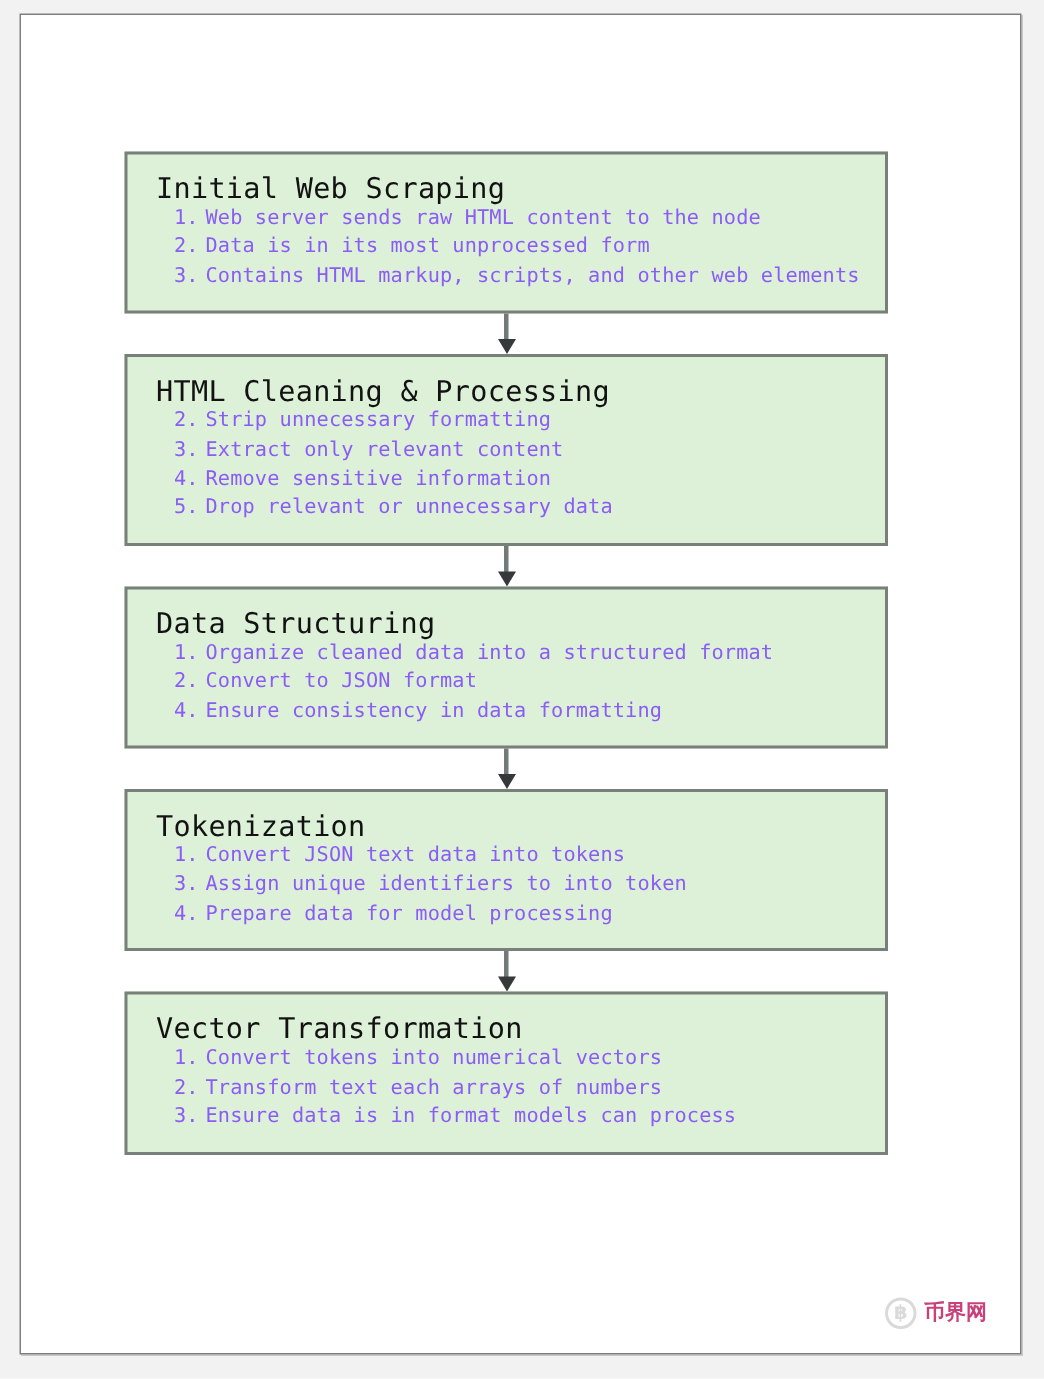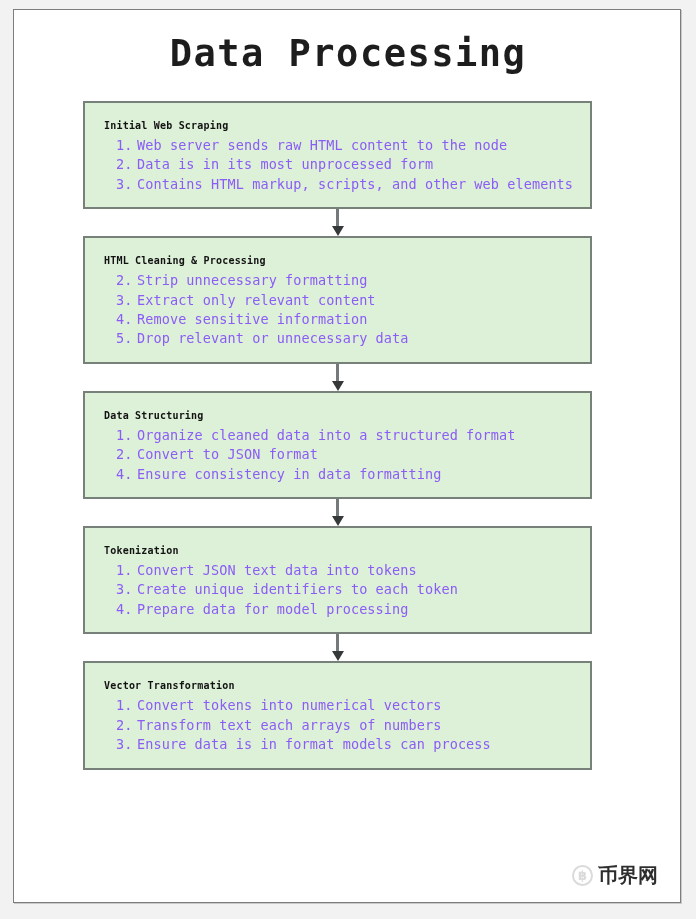--- a/index.html
+++ b/index.html
@@ -46,22 +46,22 @@
   }
   .node {
     position: relative;
     background: #ddf0d8;
     border: 2px solid #78807a;
     box-sizing: border-box;
     padding: 13px 0 13px 19px;
   }
   .node-title {
     font-family: "DejaVu Sans Mono", monospace;
-    font-size: 10px;
-    font-weight: bold;
+    font-size: 19px;
+    font-weight: normal;
     color: #121212;
     letter-spacing: 0.2px;
     line-height: 20px;
     white-space: nowrap;
   }
   .node-list {
     margin: 0;
     padding: 0;
     list-style: none;
   }
@@ -121,33 +121,32 @@
     color: #d2d2d2;
     font-family: "DejaVu Sans", sans-serif;
     font-size: 13px;
     font-weight: bold;
     line-height: 17px;
     text-align: center;
     box-sizing: border-box;
   }
   #watermark .wm-text {
     font-family: "DejaVu Sans", sans-serif;
-    font-size: 20px;
+    font-size: 14px;
     font-weight: bold;
-    color: #000000;
+    color: #be185d;
     letter-spacing: 0px;
     line-height: 21px;
   }
 </style>
 </head>
 <body>
 
 <div id="page">
 
-  <div id="title">Data Processing</div>
 
   <div id="flow">
       <div class="node">
         <div class="node-title">Initial Web Scraping</div>
         <ul class="node-list">
           <li><span class="li-num">1.</span><span>Web server sends raw HTML content to the node</span></li>
           <li><span class="li-num">2.</span><span>Data is in its most unprocessed form</span></li>
           <li><span class="li-num">3.</span><span>Contains HTML markup, scripts, and other web elements</span></li>
         </ul>
       </div>
@@ -177,21 +176,21 @@
         </ul>
       </div>
       <div class="connector">
         <div class="shaft"></div>
         <div class="head"></div>
       </div>
       <div class="node">
         <div class="node-title">Tokenization</div>
         <ul class="node-list">
           <li><span class="li-num">1.</span><span>Convert JSON text data into tokens</span></li>
-          <li><span class="li-num">3.</span><span>Create unique identifiers to each token</span></li>
+          <li><span class="li-num">3.</span><span>Assign unique identifiers to into token</span></li>
           <li><span class="li-num">4.</span><span>Prepare data for model processing</span></li>
         </ul>
       </div>
       <div class="connector">
         <div class="shaft"></div>
         <div class="head"></div>
       </div>
       <div class="node">
         <div class="node-title">Vector Transformation</div>
         <ul class="node-list">

